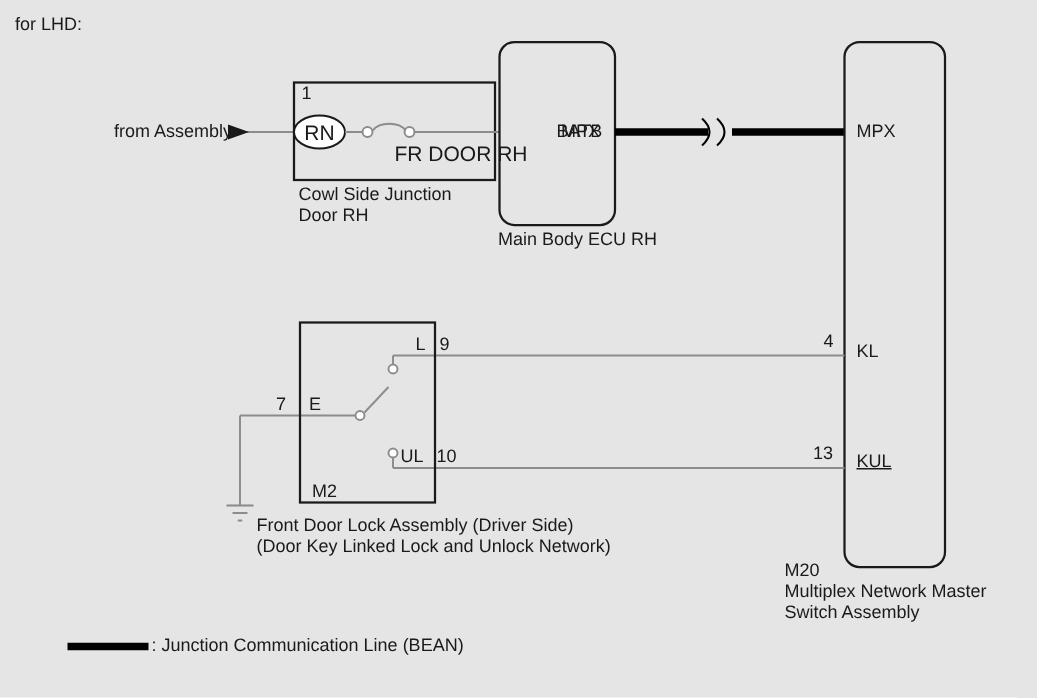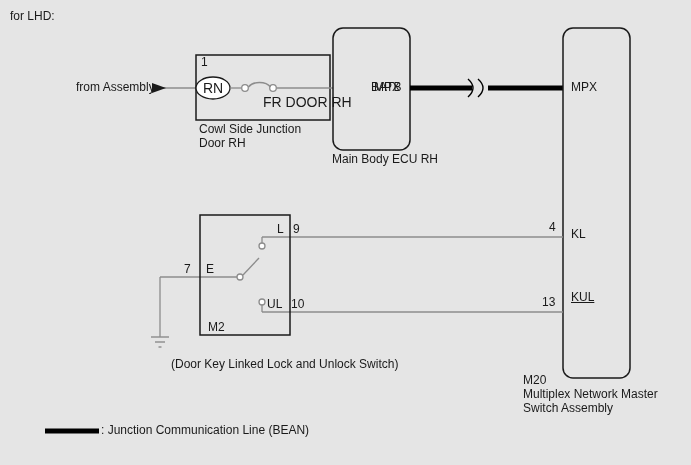--- a/index.html
+++ b/index.html
@@ -79,28 +79,29 @@
   <div class="lbl" style="left:199px;top:137px;">Door RH</div>
 
   <div class="lbl" style="left:336px;top:81px;margin-left:35px;">BATB</div>
   <div class="lbl" style="left:374px;top:81px;">MPX</div>
   <div class="lbl" style="left:332px;top:153px;">Main Body ECU RH</div>
 
   <div class="lbl" style="left:571px;top:81px;">MPX</div>
   <div class="lbl" style="left:549px;top:221px;">4</div>
   <div class="lbl" style="left:571px;top:228px;">KL</div>
   <div class="lbl" style="left:542px;top:296px;">13</div>
-  <div class="lbl" style="left:571px;top:291px;text-decoration:underline;">KUL</div>
+  <div class="lbl" style="left:571px;top:301px;text-decoration:underline;">KUL</div>
   <div class="lbl" style="left:523px;top:374px;">M20</div>
   <div class="lbl" style="left:523px;top:388px;">Multiplex Network Master</div>
   <div class="lbl" style="left:523px;top:402px;">Switch Assembly</div>
 
   <div class="lbl" style="left:277px;top:223px;">L</div>
   <div class="lbl" style="left:293px;top:223px;">9</div>
   <div class="lbl" style="left:267px;top:298px;">UL</div>
   <div class="lbl" style="left:291px;top:298px;">10</div>
   <div class="lbl" style="left:184px;top:263px;">7</div>
   <div class="lbl" style="left:206px;top:263px;">E</div>
   <div class="lbl" style="left:164px;top:321px;margin-left:44px;">M2</div>
-  <div class="lbl" style="left:171px;top:358px;">(Door Key Linked Lock and Unlock Switch)</div>
+  <div class="lbl" style="left:171px;top:344px;">Front Door Lock Assembly (Driver Side)</div>
+  <div class="lbl" style="left:171px;top:358px;">(Door Key Linked Lock and Unlock Network)</div>
 
   <div class="lbl" style="left:101px;top:424px;">: Junction Communication Line (BEAN)</div>
 </div>
 
 </body></html>

